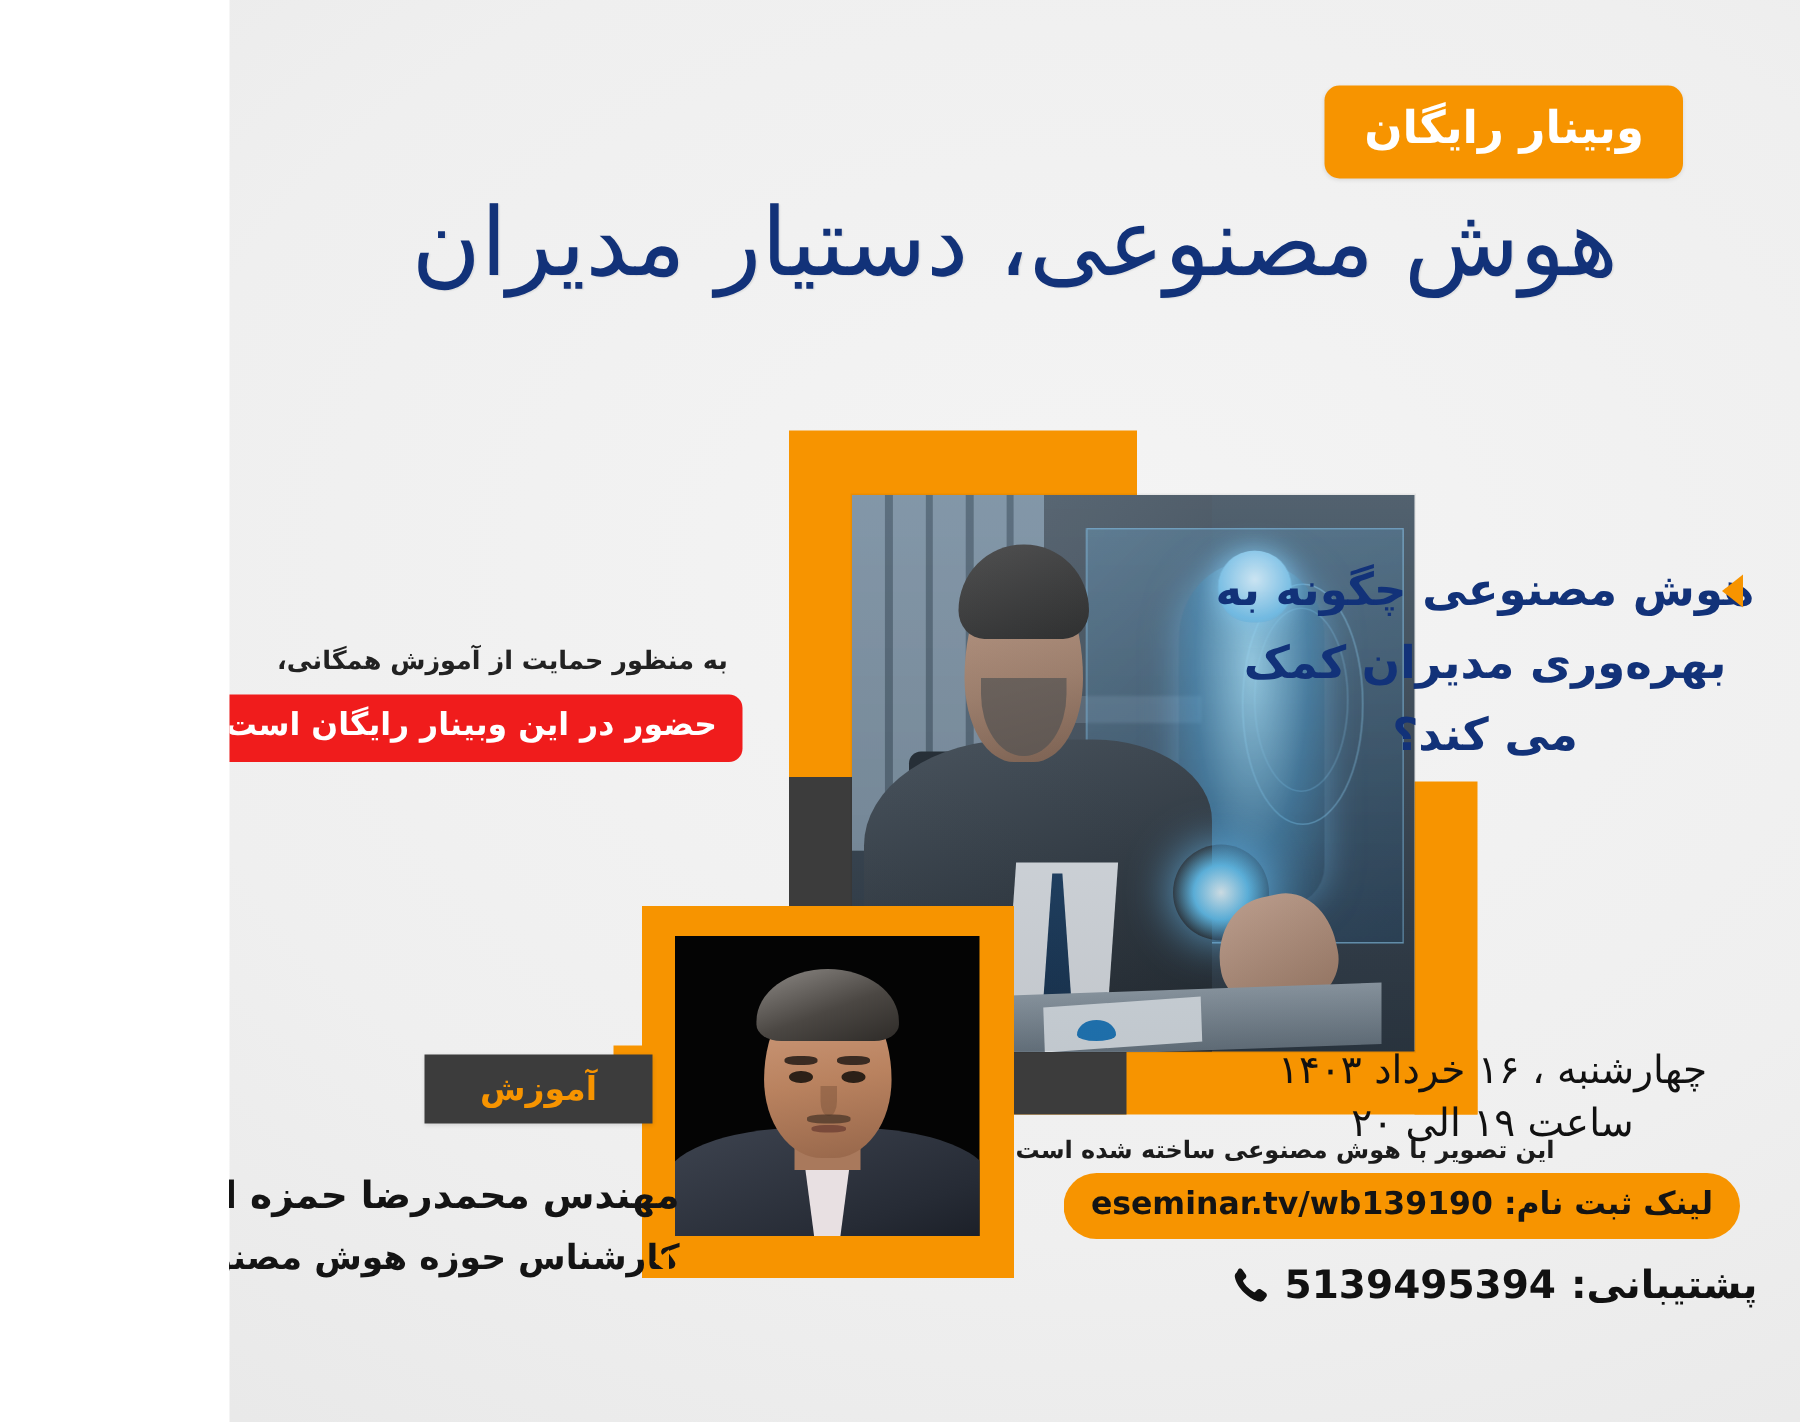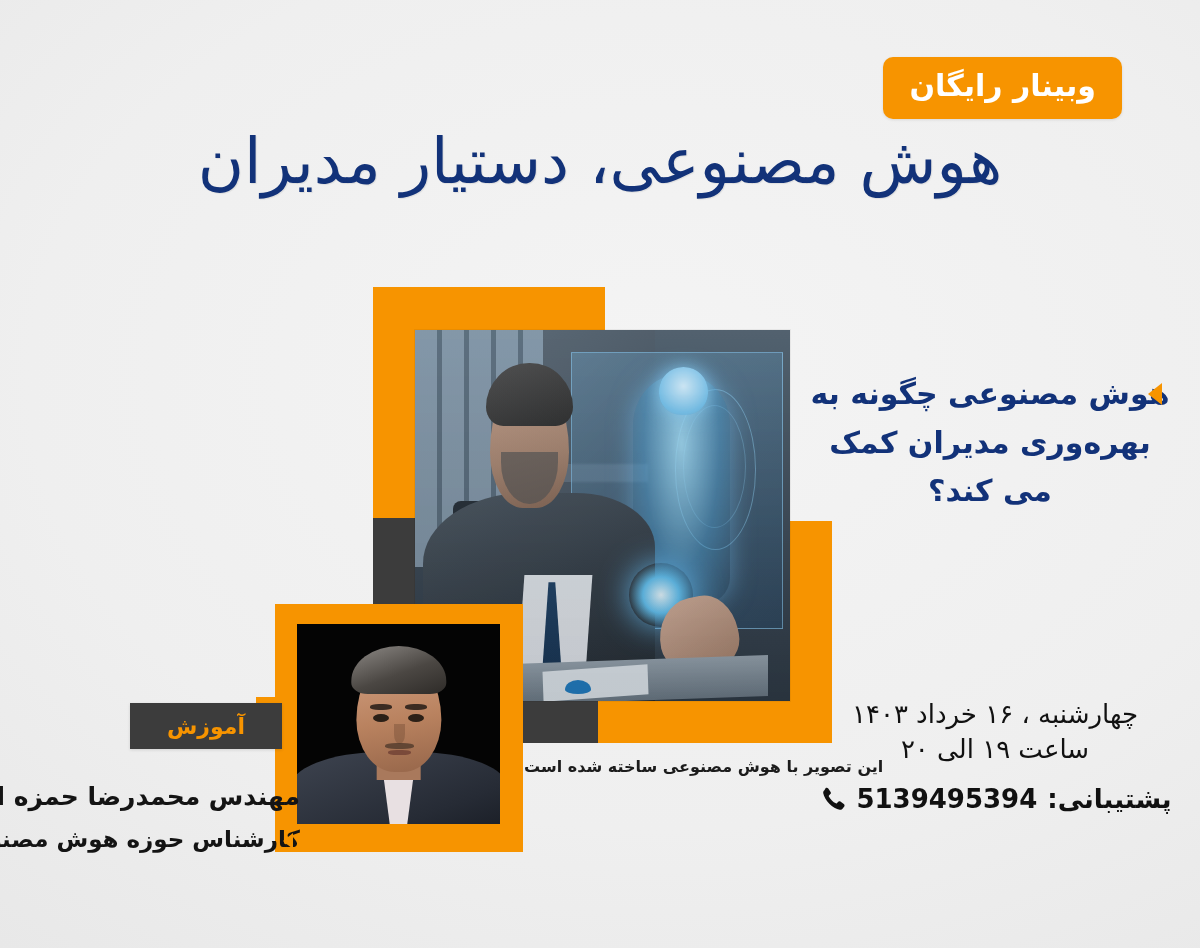--- a/index.html
+++ b/index.html
@@ -7,21 +7,21 @@
     margin: 0;
     padding: 0;
     background: #ffffff;
   }
   body {
     font-family: "DejaVu Sans", "Liberation Sans", sans-serif;
   }
 
   .poster {
     position: relative;
-    width: 1200px;
+    width: 1047px;
     height: 948px;
     overflow: hidden;
     background:
       radial-gradient(ellipse 1400px 1000px at 55% 40%, #f4f4f4 0%, #efefef 45%, #e7e7e7 78%, #e1e1e1 100%);
   }
 
   
   .free-badge {
     position: absolute;
     top: 57px;
@@ -475,20 +475,24 @@
 </style>
 </head>
 <body>
 
 <div class="poster">
 
   <div class="free-badge">وبینار رایگان</div>
 
   <div class="main-title">هوش مصنوعی، دستیار مدیران</div>
 
+  <div class="support-block">
+    <div class="support-line">به منظور حمایت از آموزش همگانی،</div>
+    <div class="free-pill">حضور در این وبینار رایگان است</div>
+  </div>
 
   <div class="collage">
 
     <div class="blk-orange-top"></div>
     <div class="blk-gray-left"></div>
     <div class="blk-orange-bottom-left"></div>
     <div class="blk-orange-right"></div>
     <div class="blk-orange-bottom"></div>
     <div class="blk-gray-bottom"></div>
 
@@ -538,20 +542,24 @@
 
   <div class="right-headline">
     <span class="rh-marker"></span>
     <span>هوش مصنوعی چگونه به بهره‌وری مدیران کمک می کند؟</span>
   </div>
 
   <div class="info-block">
     <div class="info-date">چهارشنبه ، ۱۶ خرداد ۱۴۰۳</div>
     <div class="info-time">ساعت ۱۹ الی ۲۰</div>
 
+    <div class="link-pill">
+      <span>لینک ثبت نام:</span>
+      <span class="url">eseminar.tv/wb139190</span>
+    </div>
 
     <div class="phone-row">
       <span class="phone-text">پشتیبانی:</span>
       <span class="phone-text">5139495394</span>
       <span class="phone-icon">
         <svg width="28" height="28" viewBox="0 0 24 24" aria-hidden="true">
           <path d="M6.6 2.6c.7-.5 1.7-.3 2.2.4l2 2.9c.4.6.3 1.4-.2 1.9l-1.2 1.1c-.2.2-.3.6-.1.9.6 1.2 1.5 2.4 2.6 3.4 1 1 2.2 1.9 3.4 2.5.3.2.7.1.9-.1l1.1-1.2c.5-.5 1.3-.6 1.9-.2l2.9 2c.7.5.9 1.5.4 2.2l-1.3 1.8c-.6.8-1.6 1.2-2.6 1-2.9-.5-6.2-2.5-8.9-5.2C7 13.3 5 10 4.5 7.1c-.2-1 .2-2 1-2.6l1.1-1.9z" fill="#111111"></path>
         </svg>
       </span>
     </div>

